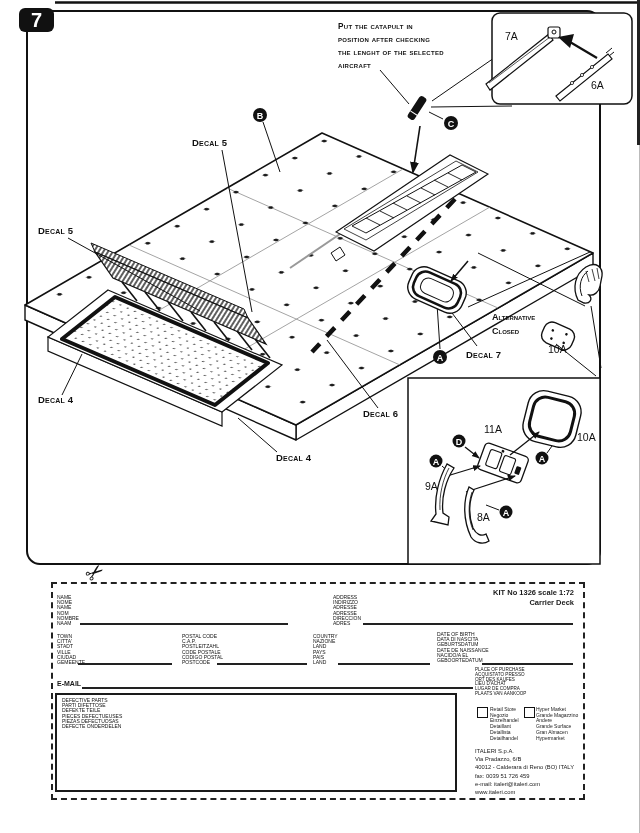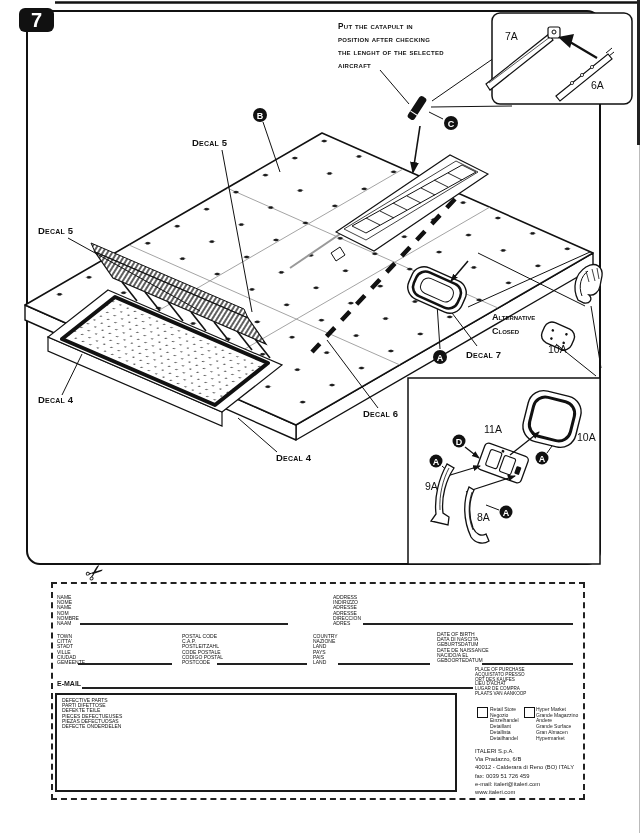--- a/index.html
+++ b/index.html
@@ -256,20 +256,22 @@
     <g fill="#fff" stroke="#111">
       <path d="M 469 487 C 463 501 463 520 471 537 C 475 543 483 545 489 541 L 486 534 C 481 537 476 534 473 528 C 468 515 469 500 474 490 Z" stroke-width="1.3"></path>
       <path d="M 472 492 C 468 504 468 518 473 530" fill="none" stroke-width="0.8"></path>
     </g>
   </g>
 </svg>
 
 <span class="scissors">✂</span>
 <div class="cutbox"></div>
 
+<div class="kitinfo">KIT No 1326 scale 1:72
+Carrier Deck</div>
 
 <div class="stack" style="left:57px;top:595px;">NAME
 NOME
 NAME
 NOM
 NOMBRE
 NAAM</div>
 <div class="fline" style="left:80px;top:623px;width:208px;"></div>
 <div class="stack" style="left:333px;top:595px;">ADDRESS
 INDIRIZZO

